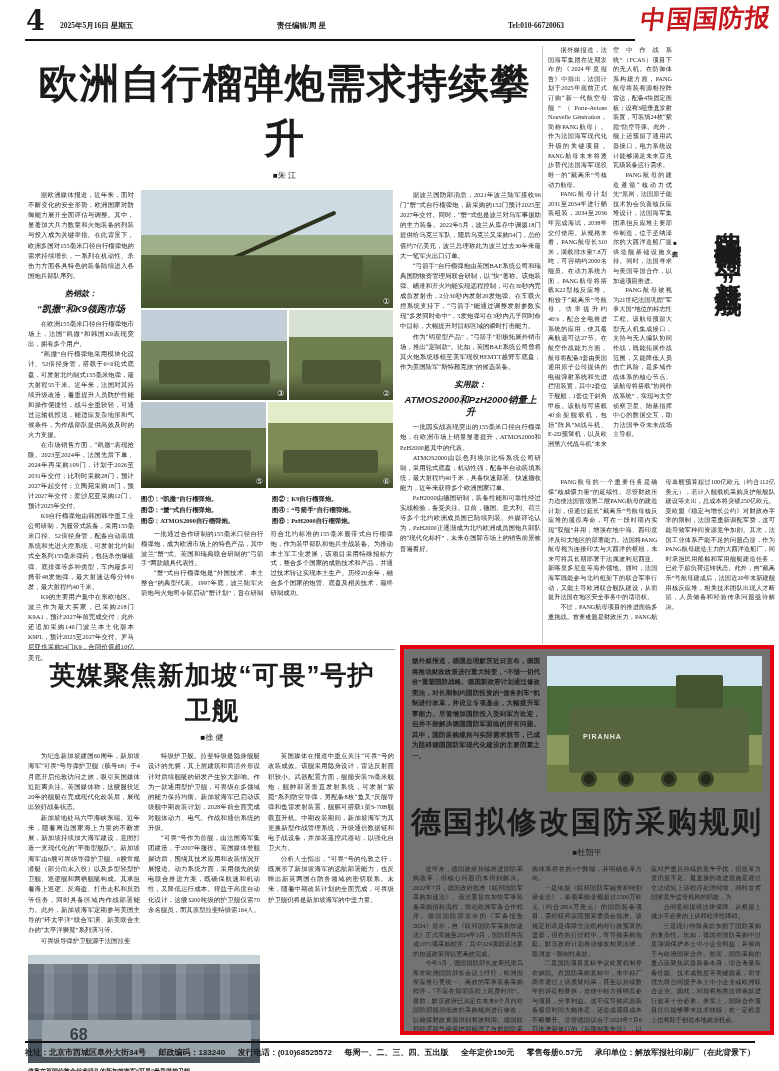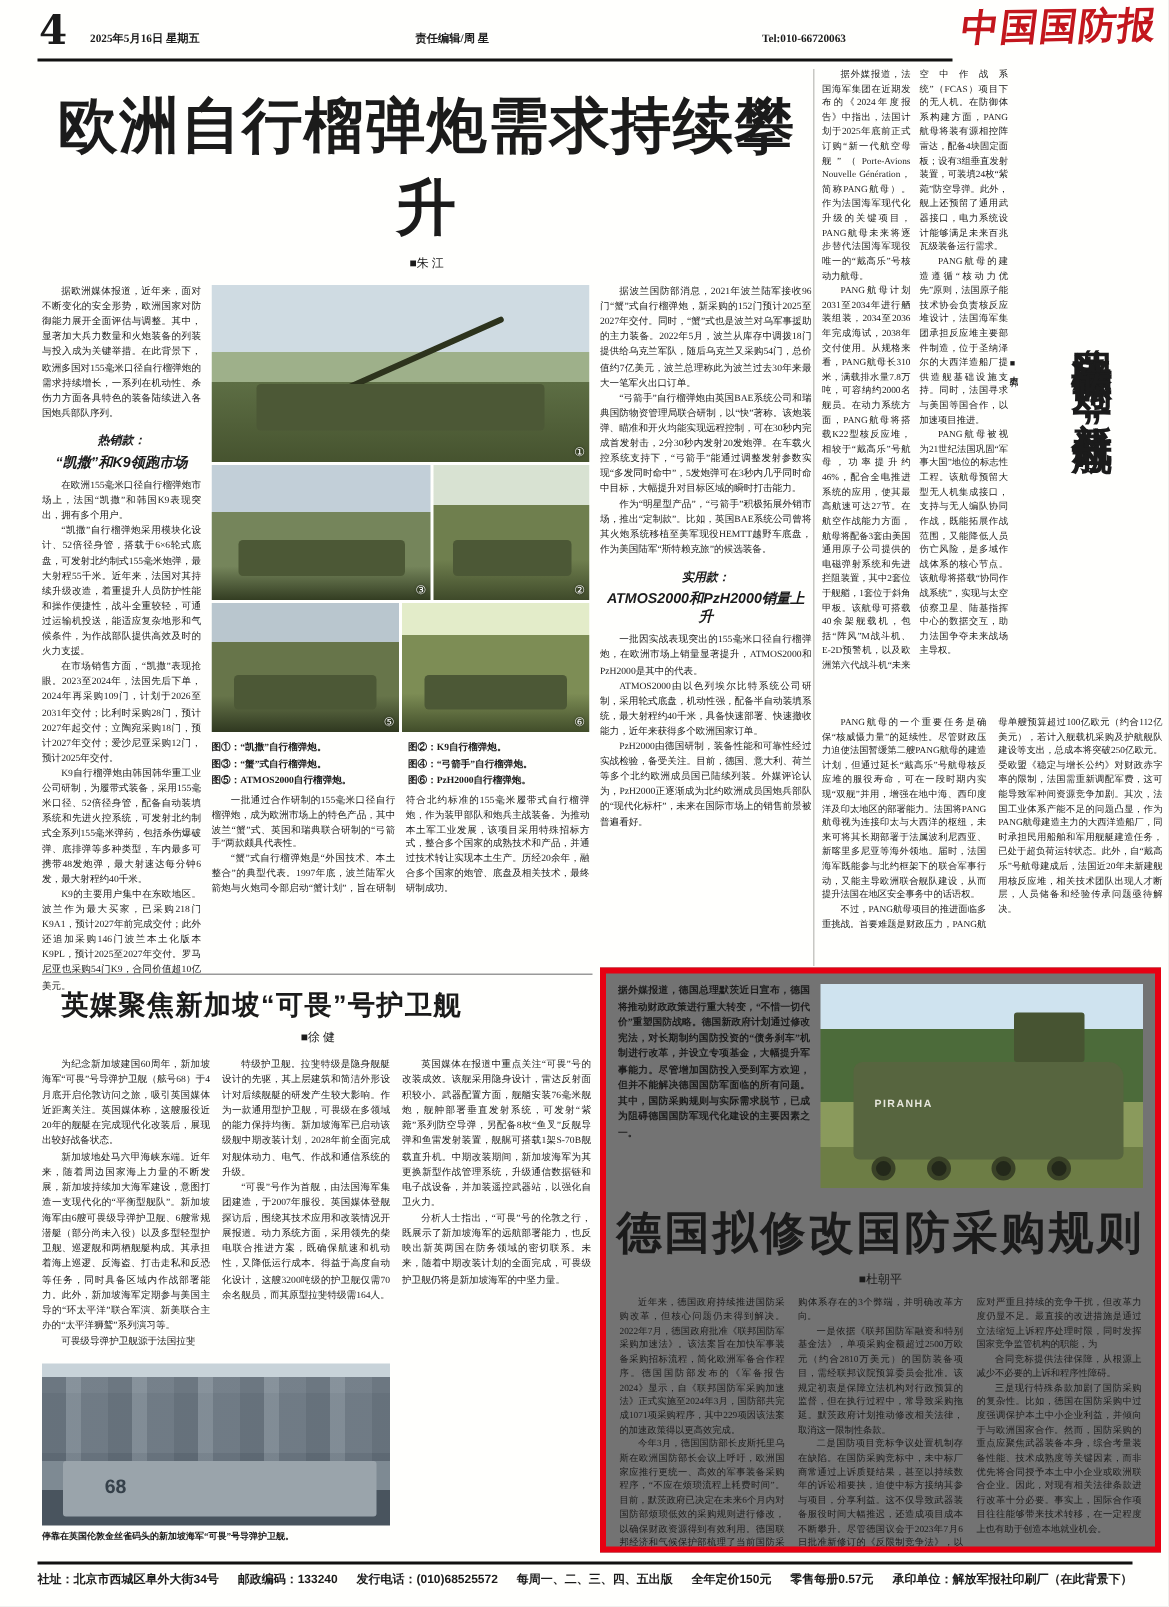--- a/index.html
+++ b/index.html
@@ -54,32 +54,32 @@
             font-family:"Liberation Sans",sans-serif;font-weight:900;font-size:27px;line-height:94px;
             text-align:center;letter-spacing:2px;}
   .fr-byline{position:absolute;right:96px;top:195px;writing-mode:vertical-rl;text-orientation:upright;
              font-size:6px;}
   .fr-top{position:absolute;left:0;top:0;width:124px;height:428px;columns:2;column-gap:6px;
           font-size:6.2px;line-height:1.55;overflow:hidden;}
   .fr-bottom{position:absolute;left:0;top:432px;width:227px;height:166px;columns:2;column-gap:8px;
              font-size:6.2px;line-height:1.55;overflow:hidden;}
   
   .sg{position:absolute;left:28px;top:656px;width:368px;height:382px;}
-  .sg h2{margin:2px 13px 0;font-size:18px;font-weight:900;
+  .sg h2{margin:2px 13px 0;text-align:center;font-size:26px;font-weight:900;
          font-family:"Liberation Sans",sans-serif;letter-spacing:1px;}
   .sg-body{position:relative;margin-top:8px;height:330px;font-size:6.4px;line-height:1.6;}
   .sg-c1{position:absolute;left:0;top:0;width:112px;height:198px;overflow:hidden;}
   .sg-c2{position:absolute;left:120px;top:0;width:112px;height:198px;overflow:hidden;}
   .sg-c3{position:absolute;left:240px;top:0;width:126px;height:330px;overflow:hidden;}
   .sg-photo{position:absolute;left:0;top:204px;width:232px;height:108px;overflow:hidden;
             background:linear-gradient(#c8d3d9 0 18%,#aab6bd 18% 55%,#7e8a93 55% 78%,#49545e 78%);}
   .sg-bldg{position:absolute;left:0;top:8%;width:100%;height:52%;
            background:repeating-linear-gradient(90deg,#55606b 0 16px,#77828c 16px 26px,#616c77 26px 44px);opacity:.8;}
   .sg-hull{position:absolute;left:6%;right:4%;bottom:6%;height:34%;background:#9aa4ab;border-radius:2px;}
-  .sg-hullnum{position:absolute;left:18%;bottom:14%;font-size:13px;font-weight:bold;color:#35404a;
+  .sg-hullnum{position:absolute;left:18%;bottom:14%;font-size:16px;font-weight:bold;color:#35404a;
               font-family:"Liberation Sans",sans-serif;}
   .sg-caption{position:absolute;left:0;top:316px;width:252px;font-size:6px;font-weight:bold;}
   
   .de{position:absolute;left:400px;top:645px;width:374px;height:390px;border:4px solid #e60012;
       box-sizing:border-box;background:#737373;}
   .de-top{display:flex;gap:7px;padding:7px 8px 0;}
   .de-intro{width:128px;font-size:6.5px;line-height:1.62;font-weight:bold;text-align:justify;
             height:136px;overflow:hidden;}
   .de-photo{flex:1;height:136px;position:relative;overflow:hidden;
             background:linear-gradient(#cfe3ef 0 22%,#4c6b3a 22% 58%,#8a9a5c 58% 80%,#6d7d45 80%);}

